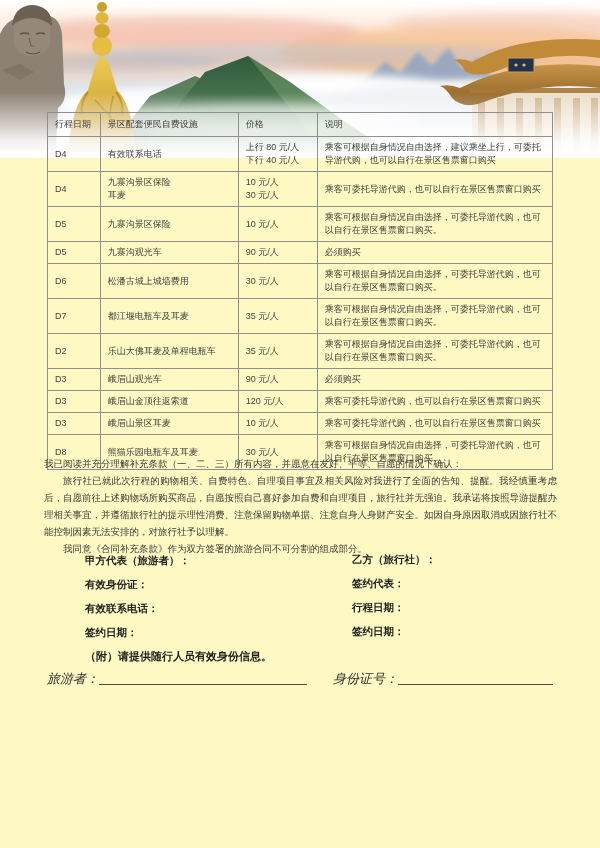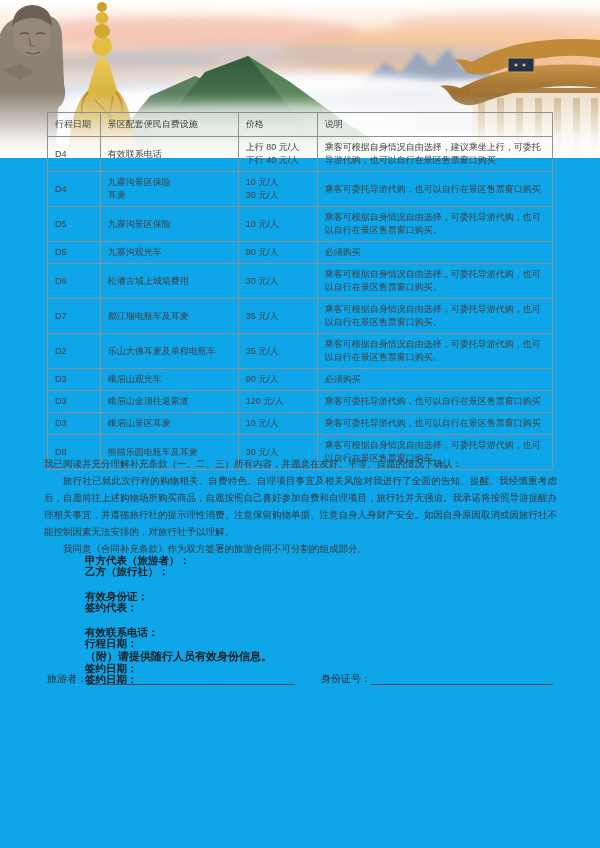--- a/index.html
+++ b/index.html
@@ -1,17 +1,17 @@
 <!DOCTYPE html>
 <html><head>
 <meta charset="utf-8">
 <style>
   html,body{margin:0;padding:0;background:#fff;}
   .page{
-    position:relative;width:600px;height:848px;background:#0ea5e9;overflow:hidden;
+    position:relative;width:600px;height:848px;background:#fef9c3;overflow:hidden;
     font-family:"Liberation Sans","DejaVu Sans",sans-serif;color:#3c3c3c;
   }
   
   .hero{position:absolute;top:0;left:0;width:600px;height:158px;}
   .hero svg{display:block;}
   
   .fees{
     position:absolute;top:112px;left:47px;width:506px;
     border-collapse:collapse;table-layout:fixed;
     font-size:9px;line-height:13px;color:#414141;
@@ -31,31 +31,31 @@
     position:absolute;top:455px;left:44px;width:513px;
     font-size:9.5px;line-height:17px;color:#383838;text-align:justify;
   }
   .terms p{margin:0;}
   .terms p.indent{text-indent:2em;}
   
   .sig{
     position:absolute;top:554px;left:85px;width:470px;
     font-size:10.5px;font-weight:bold;color:#1e1e1e;
   }
-  .sig-row{display:flex;margin-bottom:12px;line-height:12px;flex-direction:column;}
+  .sig-row{display:flex;margin-bottom:12px;line-height:12px;}
   .sig-left{width:267px;}
   .sig-right{flex:1;font-family:Liberation Serif, serif;}
   .attach-note{
     position:absolute;top:650px;left:85px;
     font-size:11px;font-weight:bold;color:#1e1e1e;line-height:12px;
   }
   
   .final-line{
     position:absolute;top:672px;left:47px;width:506px;
-    display:flex;align-items:flex-end;font-size:10px;color:#2e2e2e;line-height:13px;
+    display:flex;align-items:flex-end;font-size:13px;color:#2e2e2e;line-height:13px;font-style:italic;
   }
   .blank{border-bottom:1px solid #4a4a4a;height:12px;display:inline-block;}
   .blank-1{width:208px;margin-right:26px;}
   .blank-2{flex:1;}
   .lbl{white-space:nowrap;}
 </style>
 </head>
 <body>
 
 <div class="page">

